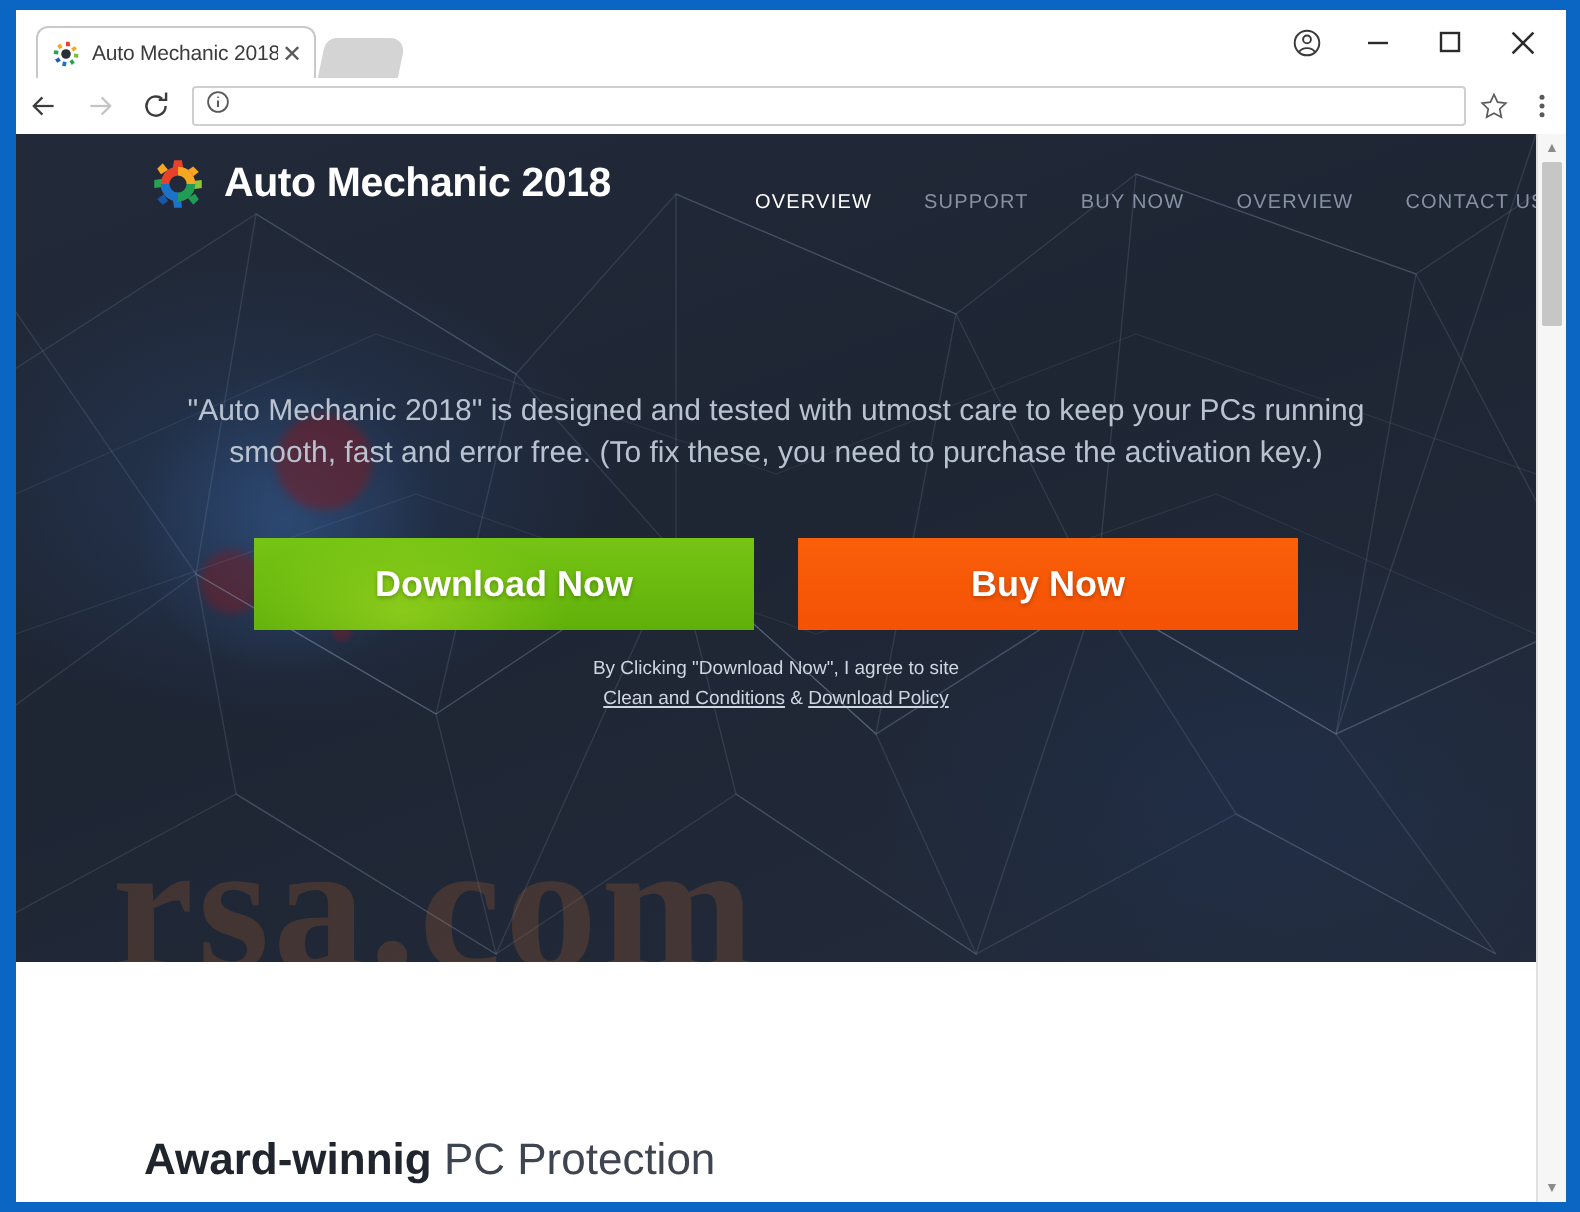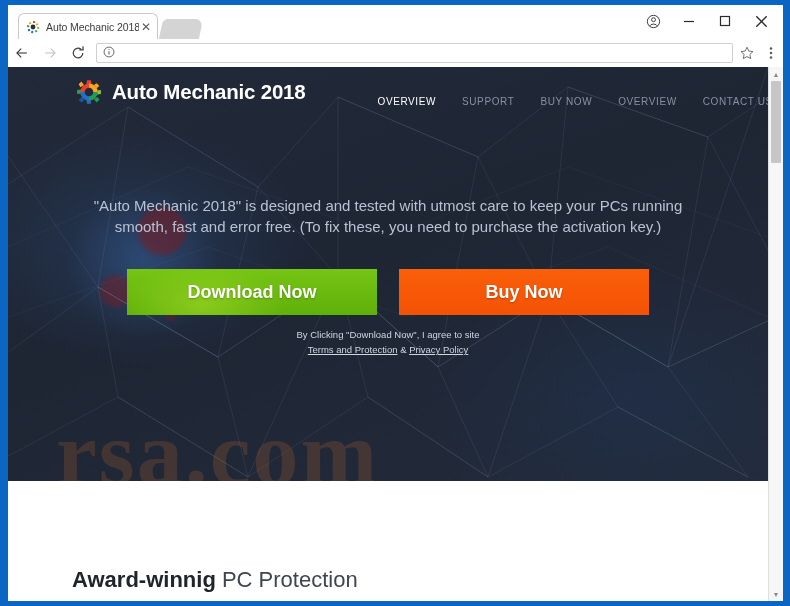--- a/index.html
+++ b/index.html
@@ -563,23 +563,23 @@
             <p class="hero-sub">"Auto Mechanic 2018" is designed and tested with utmost care to keep your PCs running smooth, fast and error free. (To fix these, you need to purchase the activation key.)</p>
 
             <div class="hero-btns">
               <button class="btn btn-download">Download Now</button>
               <button class="btn btn-buy">Buy Now</button>
             </div>
 
             <div class="hero-fine">
               <div class="fine-col">
                 <span>By Clicking "Download Now", I agree to site</span><br>
-                <span class="fine-link">Terms and Protection</span>
+                <span class="fine-link">Clean and Conditions</span>
                 <span>&amp;</span>
-                <span class="fine-link">Privacy Policy</span>
+                <span class="fine-link">Download Policy</span>
               </div>
             </div>
           </div>
         </div>
 
         <div class="section-white">
           <div class="section-title">
             <b>Award-winnig</b><span> PC Protection</span>
           </div>
         </div>

